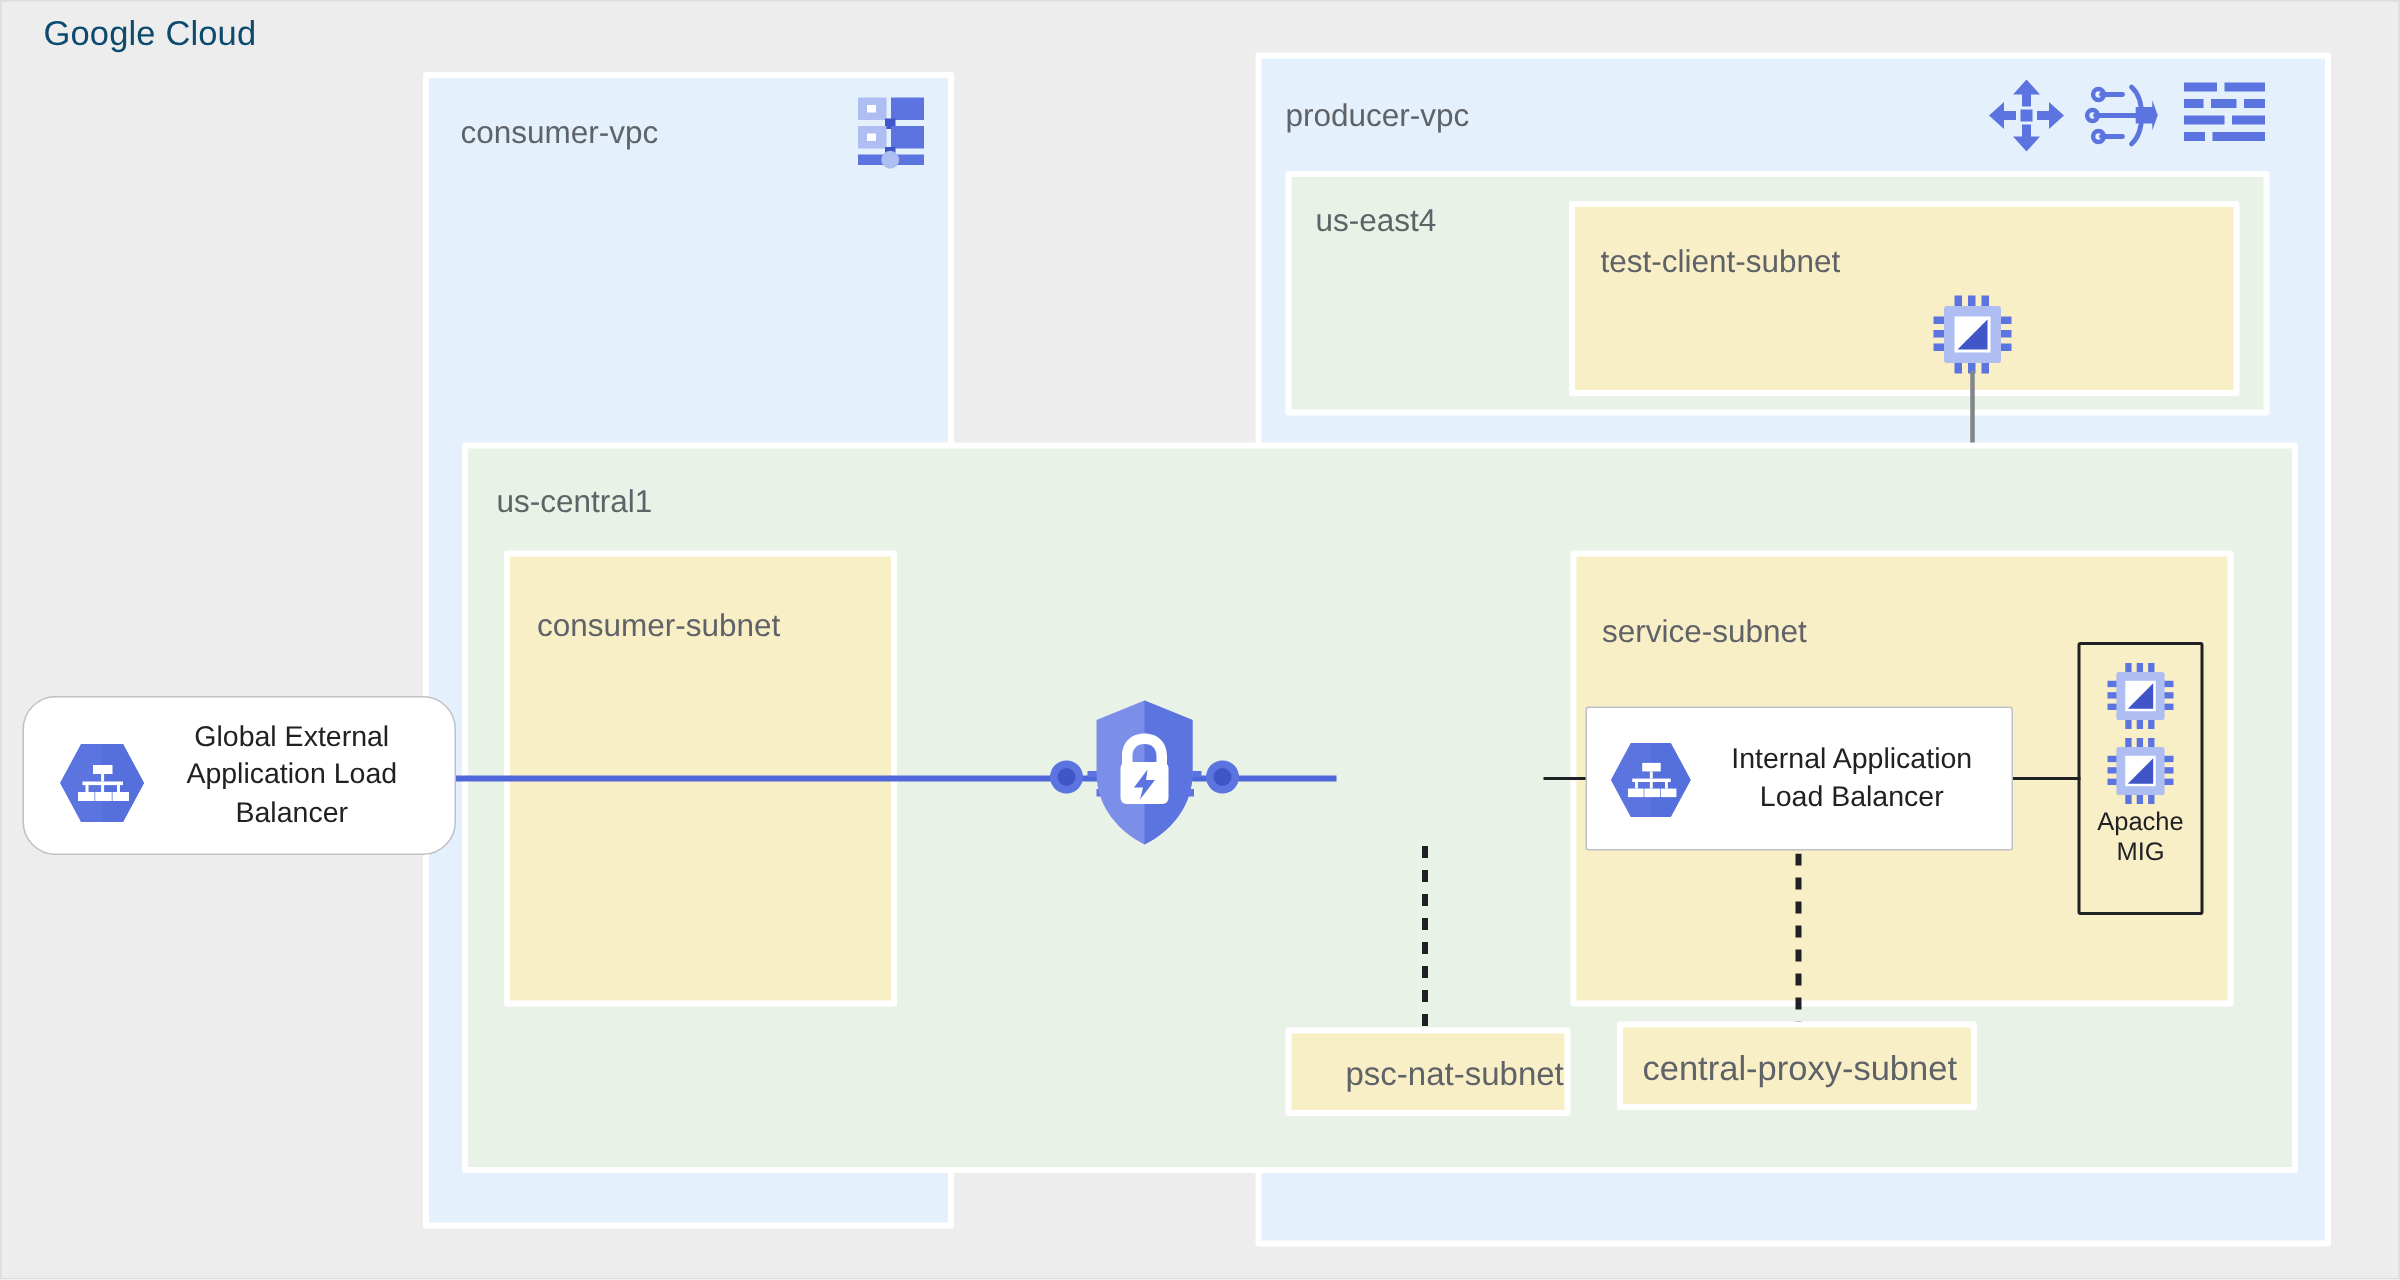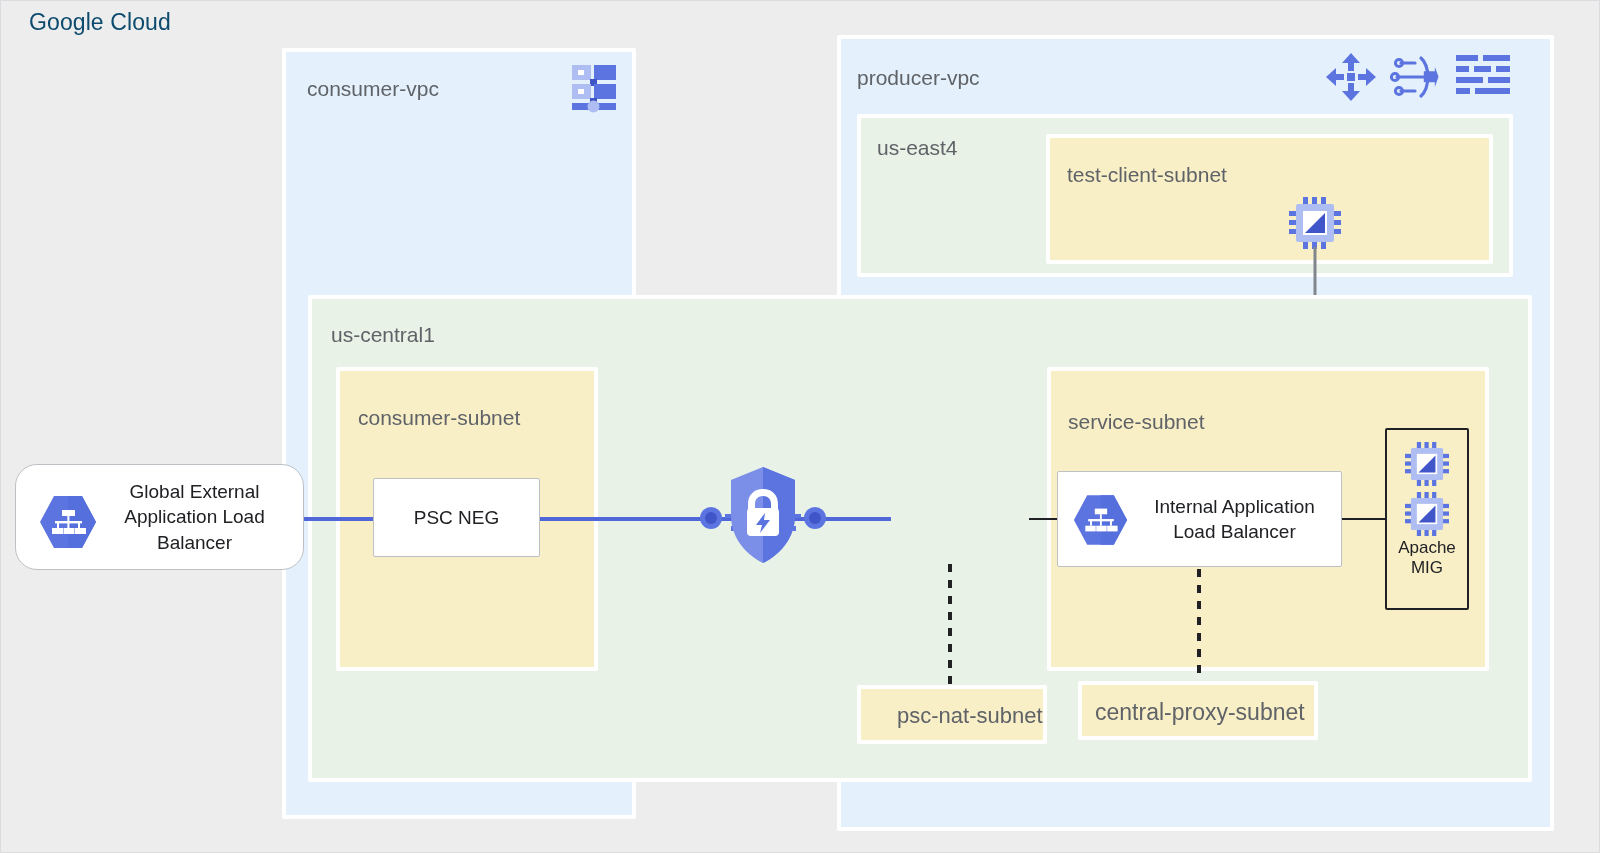--- a/index.html
+++ b/index.html
@@ -223,23 +223,20 @@
         </g>
       </svg>
     </span>
     <span class="txt" style="padding-left:66px;">
       <span>Global External</span><br>
       <span>Application Load</span><br>
       <span>Balancer</span>
     </span>
   </div>
 
-  <div class="abs card" style="left:372px;top:477px;width:167px;height:79px;">
-    <span>PSC NEG</span>
-  </div>
 
 
   <div class="abs card with-icon" style="left:1056px;top:470px;width:285px;height:96px;padding-left:16px;">
     <span class="abs" style="left:14px;top:22px;width:57px;height:52px;">
       <svg width="57" height="52" viewBox="0 0 60 54">
         <path d="M16 1 L44 1 L58 27 L44 53 L16 53 L2 27 Z" fill="#5C74E0"></path>
         <path d="M44 1 L58 27 L44 53 L30 53 L30 1 Z" fill="#5570DC"></path>
         <g fill="#FFFFFF">
           <rect x="24" y="15" width="13" height="6"></rect>
           <rect x="29.4" y="21" width="2" height="5"></rect>

